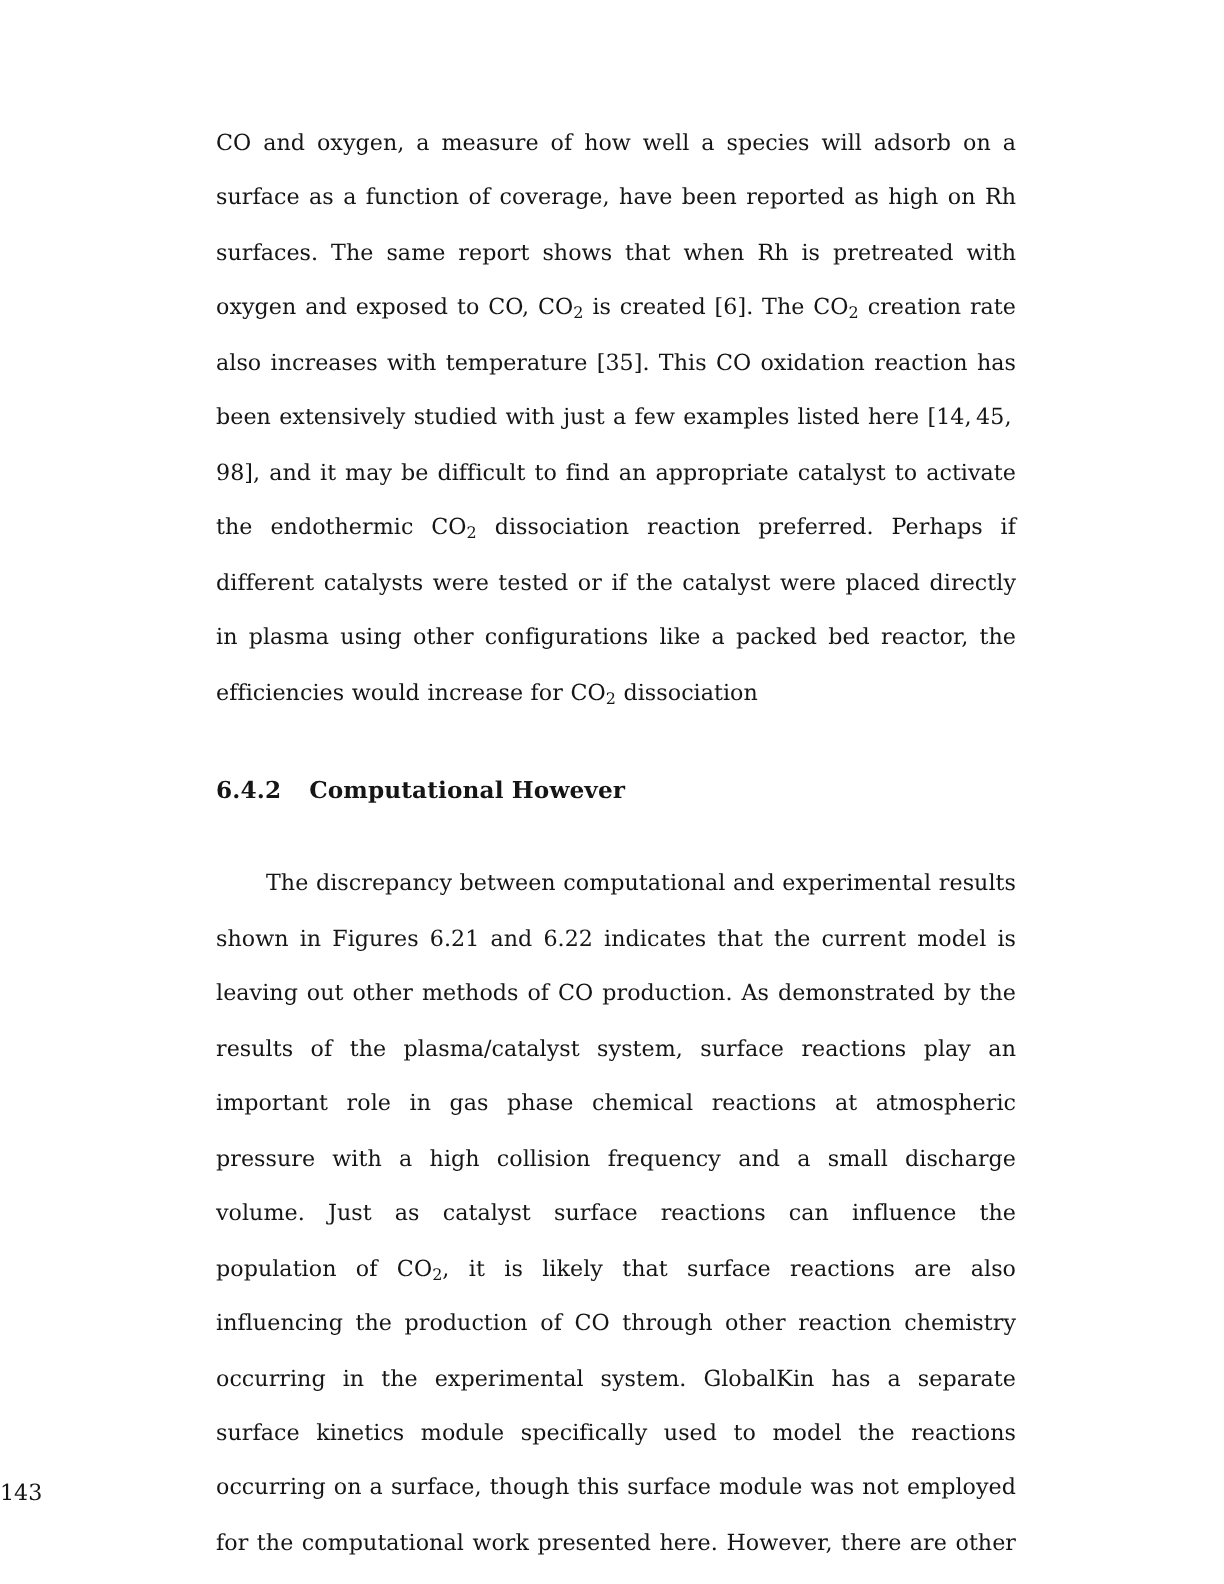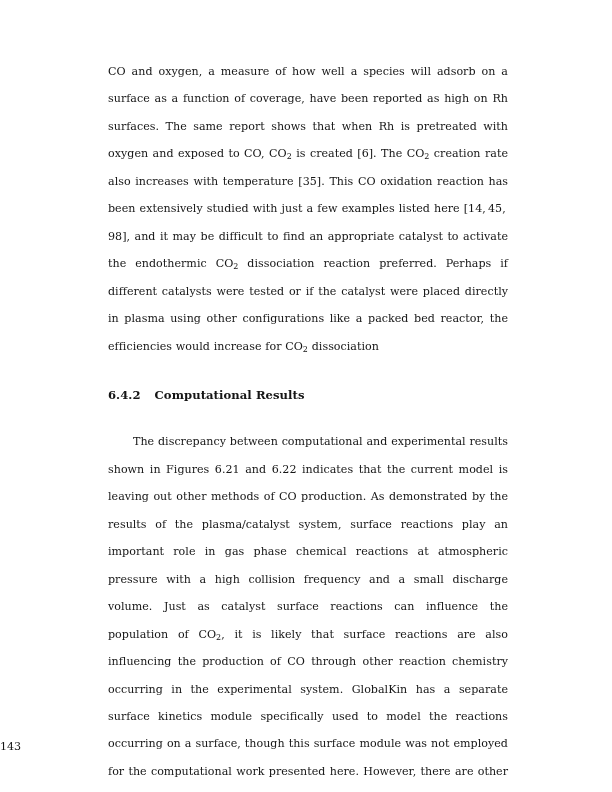--- a/index.html
+++ b/index.html
@@ -87,21 +87,21 @@
 <body>
 
 <div id="page">
 
   <div id="text-column">
 
     <p class="para continued">CO and oxygen, a measure of how well a species will adsorb on a surface as a function of coverage, have been reported as high on Rh surfaces. The same report shows that when Rh is pretreated with oxygen and exposed to CO, CO<sub>2</sub> is created [6]. The CO<sub>2</sub> creation rate also increases with temperature [35]. This CO oxidation reaction has been extensively studied with just a few examples listed here [14, 45, 98], and it may be difficult to find an appropriate catalyst to activate the endothermic CO<sub>2</sub> dissociation reaction preferred. Perhaps if different catalysts were tested or if the catalyst were placed directly in plasma using other configurations like a packed bed reactor, the efficiencies would increase for CO<sub>2</sub> dissociation</p>
 
     <div class="heading-gap-before"></div>
 
-    <h2 class="section-heading"><span>6.4.2</span><span class="num-gap"></span><span>Computational Results</span></h2>
+    <h2 class="section-heading"><span>6.4.2</span><span class="num-gap"></span><span>Computational However</span></h2>
 
     <div class="heading-gap-after"></div>
 
     <p class="para indented">The discrepancy between computational and experimental results shown in Figures 6.21 and 6.22 indicates that the current model is leaving out other methods of CO production. As demonstrated by the results of the plasma/catalyst system, surface reactions play an important role in gas phase chemical reactions at atmospheric pressure with a high collision frequency and a small discharge volume. Just as catalyst surface reactions can influence the population of CO<sub>2</sub>, it is likely that surface reactions are also influencing the production of CO through other reaction chemistry occurring in the experimental system. GlobalKin has a separate surface kinetics module specifically used to model the reactions occurring on a surface, though this surface module was not employed for the computational work presented here. However, there are other ways to simulate changes in gas composition due to reactions with the surface. Each species to be modeled has a user-defined sticking coefficient. First the user can define the fraction of species  to interact with, or be “consumed” by the surface. Then the user defines the fraction of “consumed” species  that will return to the plasma, also called the return branching ratio. Some of  may stick to the wall, indicating a non-zero sticking coefficient; some may return to the plasma; and some may return as</p>
 
   </div>
 
   <div id="folio"><span>143</span></div>
 
 </div>

